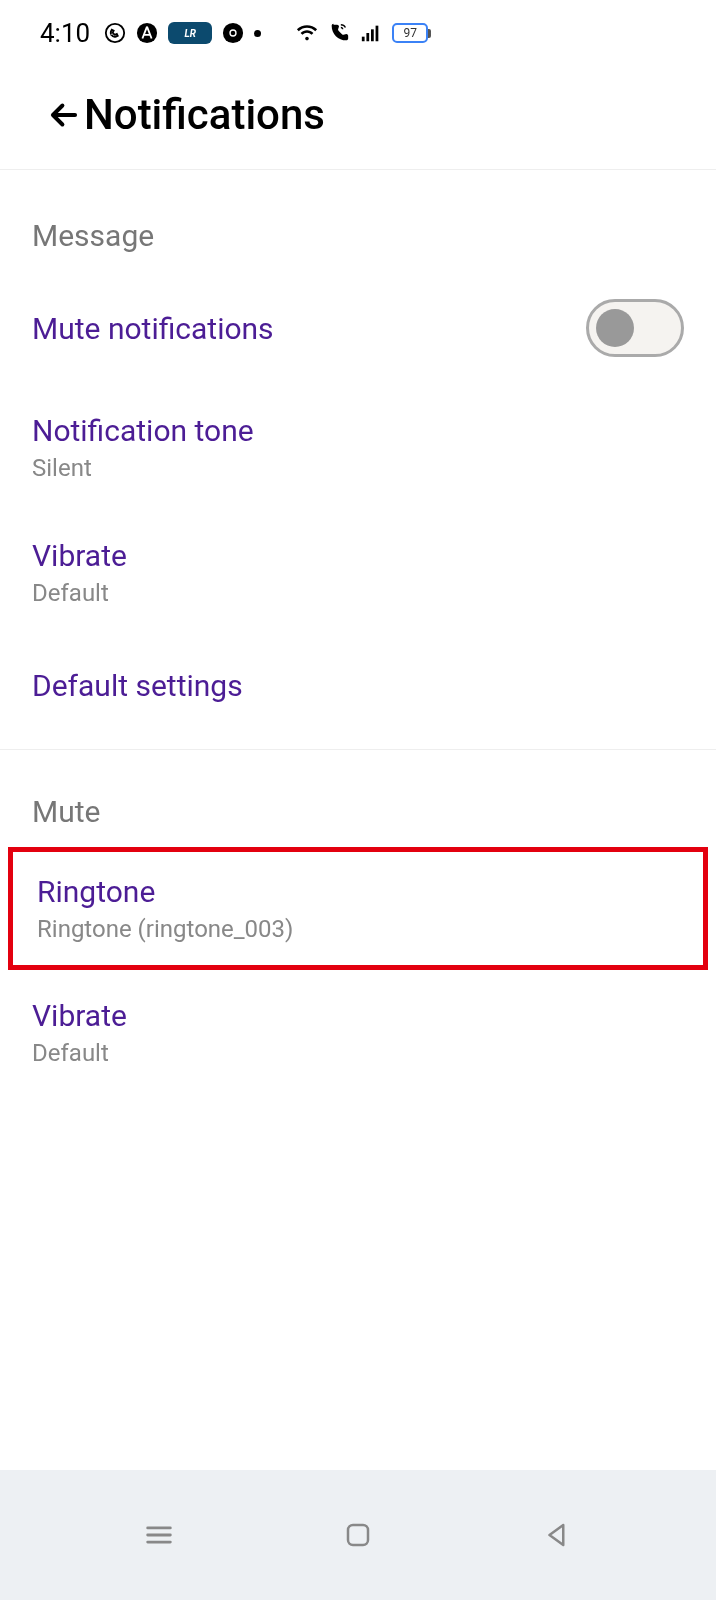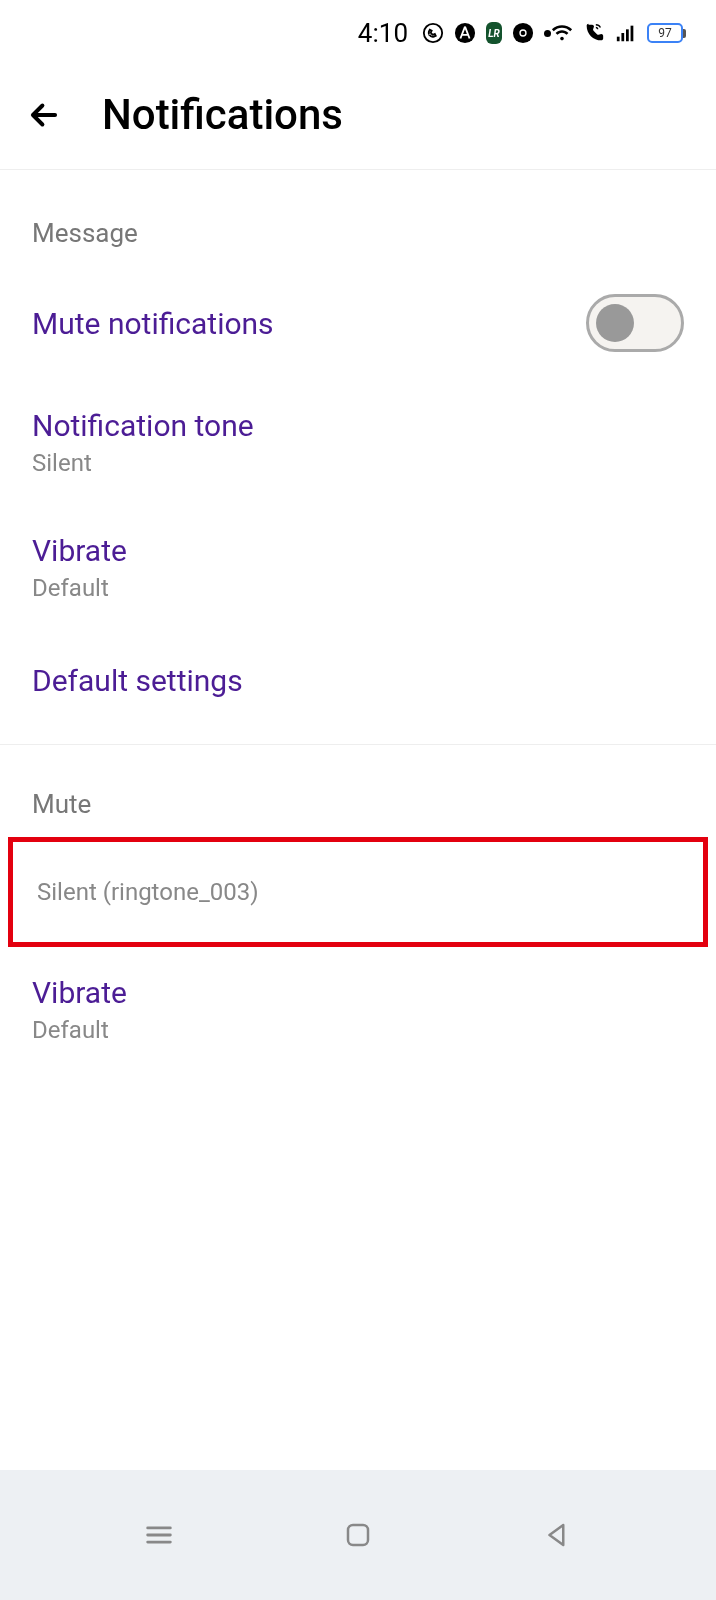--- a/index.html
+++ b/index.html
@@ -6,24 +6,25 @@
     body {
       width: 716px;
       height: 1600px;
       background: #ffffff;
       font-family: -apple-system, BlinkMacSystemFont, 'Segoe UI', Roboto, sans-serif;
       position: relative;
       overflow: hidden;
     }
     .status-bar {
       display: flex;
-      justify-content: flex-end;
+      justify-content: flex-start;
       align-items: center;
       padding: 12px 30px 6px 40px;
       height: 60px;
+      gap: 35px;
     }
     .status-left {
       display: flex;
       align-items: center;
       gap: 14px;
     }
     .status-time {
       font-size: 26px;
       font-weight: 400;
       color: #000;
@@ -39,23 +40,23 @@
       gap: 10px;
     }
     .icon-small {
       width: 22px;
       height: 22px;
       display: inline-flex;
       align-items: center;
       justify-content: center;
     }
     .rounded-icon {
-      width: 16px;
+      width: 44px;
       height: 22px;
-      background: #14532d;
+      background: #0c4a6e;
       border-radius: 6px;
       display: flex;
       align-items: center;
       justify-content: center;
       color: #fff;
       font-size: 10px;
       font-weight: bold;
       font-style: italic;
     }
     .dot-icon {
@@ -82,39 +83,38 @@
     }
     .battery-tip {
       width: 3px;
       height: 9px;
       background: #555;
       border-radius: 0 2px 2px 0;
     }
     .header {
       display: flex;
       align-items: center;
-      padding: 30px 28px 30px 24px;
-      gap: 38px;
+      padding: 30px 28px 30px 44px;
       border-bottom: 1px solid #eee;
     }
     .back-arrow {
       width: 40px;
       height: 40px;
       display: flex;
       align-items: center;
       justify-content: center;
     }
     .page-title {
       font-size: 42px;
       font-weight: 500;
       color: #000;
     }
     .section-header {
       padding: 48px 32px 18px 32px;
-      font-size: 26px;
+      font-size: 30px;
       color: #777;
     }
     .setting-row {
       padding: 28px 32px;
       display: flex;
       align-items: center;
       justify-content: space-between;
       min-height: 100px;
     }
     .setting-text {
@@ -280,21 +280,22 @@
   </div>
 </div>
 
 <div class="divider"></div>
 
 <div class="section-header" style="padding-top:30px">Mute</div>
 
 <div class="highlight-box">
   <div class="setting-row">
     <div class="setting-text">
-      <div class="setting-subtitle">Silent (ringtone_003)</div>
+      <div class="setting-title">Ringtone</div>
+      <div class="setting-subtitle">Ringtone (ringtone_003)</div>
     </div>
   </div>
 </div>
 
 <div class="setting-row">
   <div class="setting-text">
     <div class="setting-title">Vibrate</div>
     <div class="setting-subtitle">Default</div>
   </div>
 </div>

